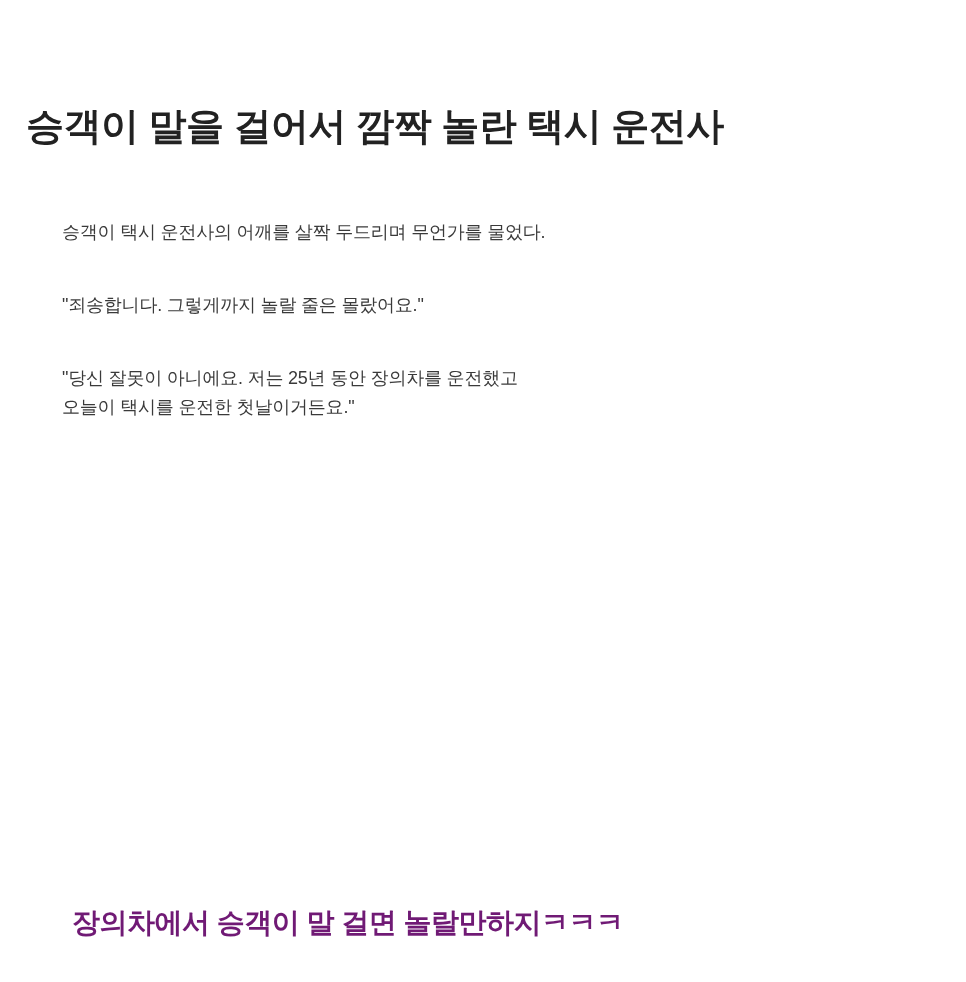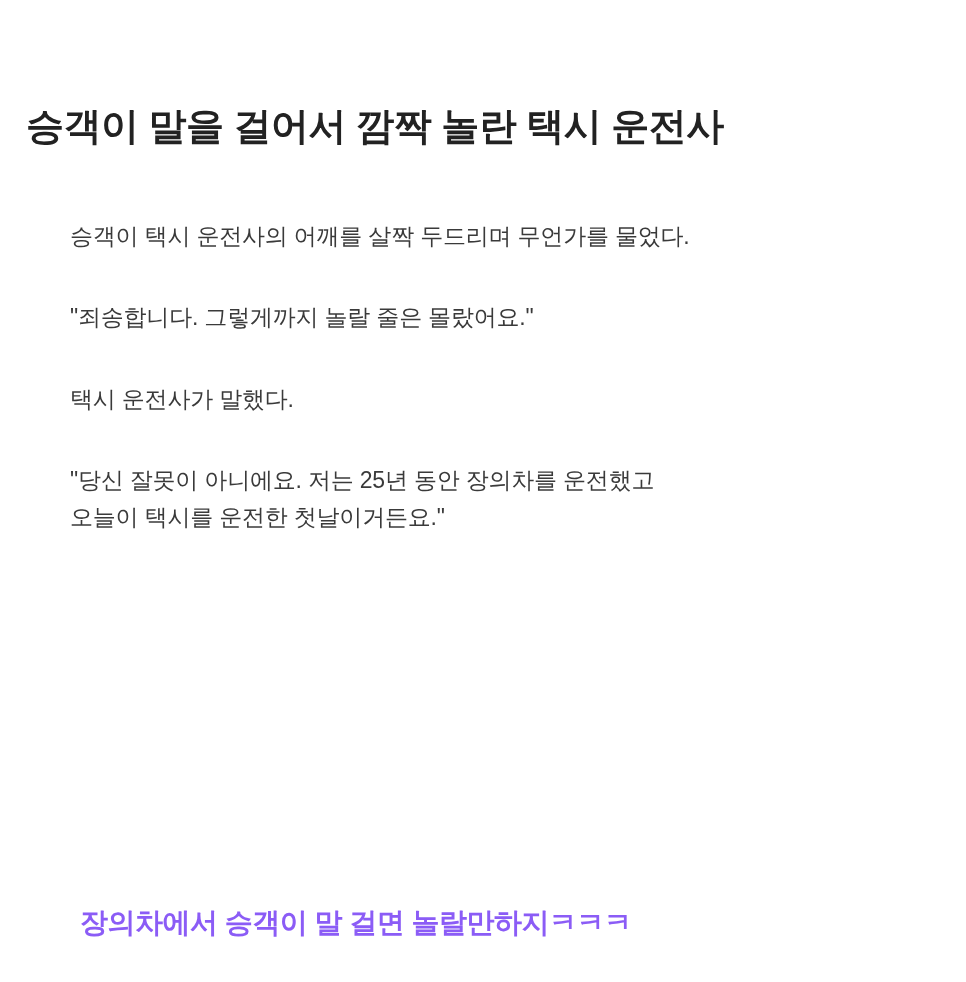--- a/index.html
+++ b/index.html
@@ -32,53 +32,52 @@
     line-height: 1.25;
     white-space: nowrap;
   }
   .body-block {
     position: absolute;
     left: 62px;
     top: 218px;
     width: 860px;
   }
   .para {
-    font-size: 23px;
+    font-size: 18px;
     line-height: 1.62;
     color: #3a3a3a;
-    margin: 0 0 44px 8px;
+    margin: 0 0 44px 0;
     letter-spacing: -0.2px;
     white-space: pre-line;
   }
   .para:last-child {
     margin-bottom: 0;
   }
   .punchline {
     position: absolute;
-    left: 80px;
+    left: 72px;
     top: 905px;
     width: 860px;
     font-size: 28px;
     font-weight: 700;
-    color: #8b5cf6;
+    color: #701a75;
     letter-spacing: -0.5px;
     line-height: 1.3;
     white-space: nowrap;
   }
 </style>
 </head>
 <body>
 
 <div class="page">
 
   <h1 class="title">승객이 말을 걸어서 깜짝 놀란 택시 운전사</h1>
 
   <div class="body-block">
     <p class="para">승객이 택시 운전사의 어깨를 살짝 두드리며 무언가를 물었다.</p>
     <p class="para">"죄송합니다. 그렇게까지 놀랄 줄은 몰랐어요."</p>
-    <p class="para">택시 운전사가 말했다.</p>
     <p class="para">"당신 잘못이 아니에요. 저는 25년 동안 장의차를 운전했고
 오늘이 택시를 운전한 첫날이거든요."</p>
   </div>
 
   <div class="punchline">장의차에서 승객이 말 걸면 놀랄만하지ㅋㅋㅋ</div>
 
 </div>
 
 </body></html>

